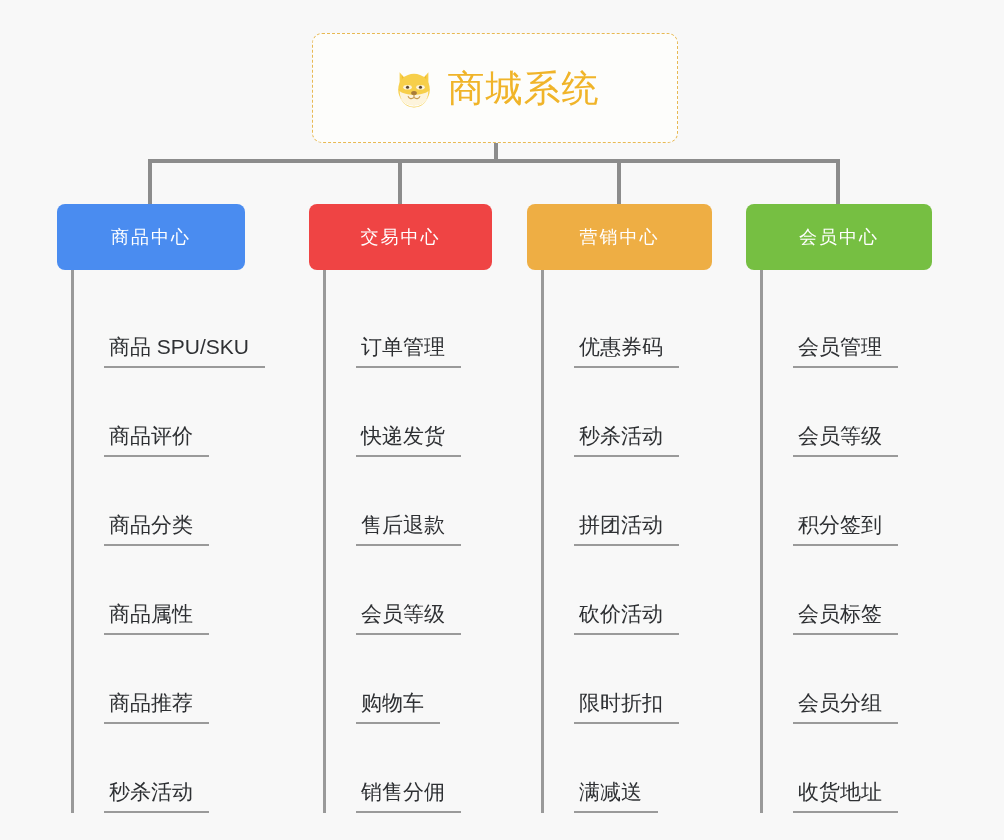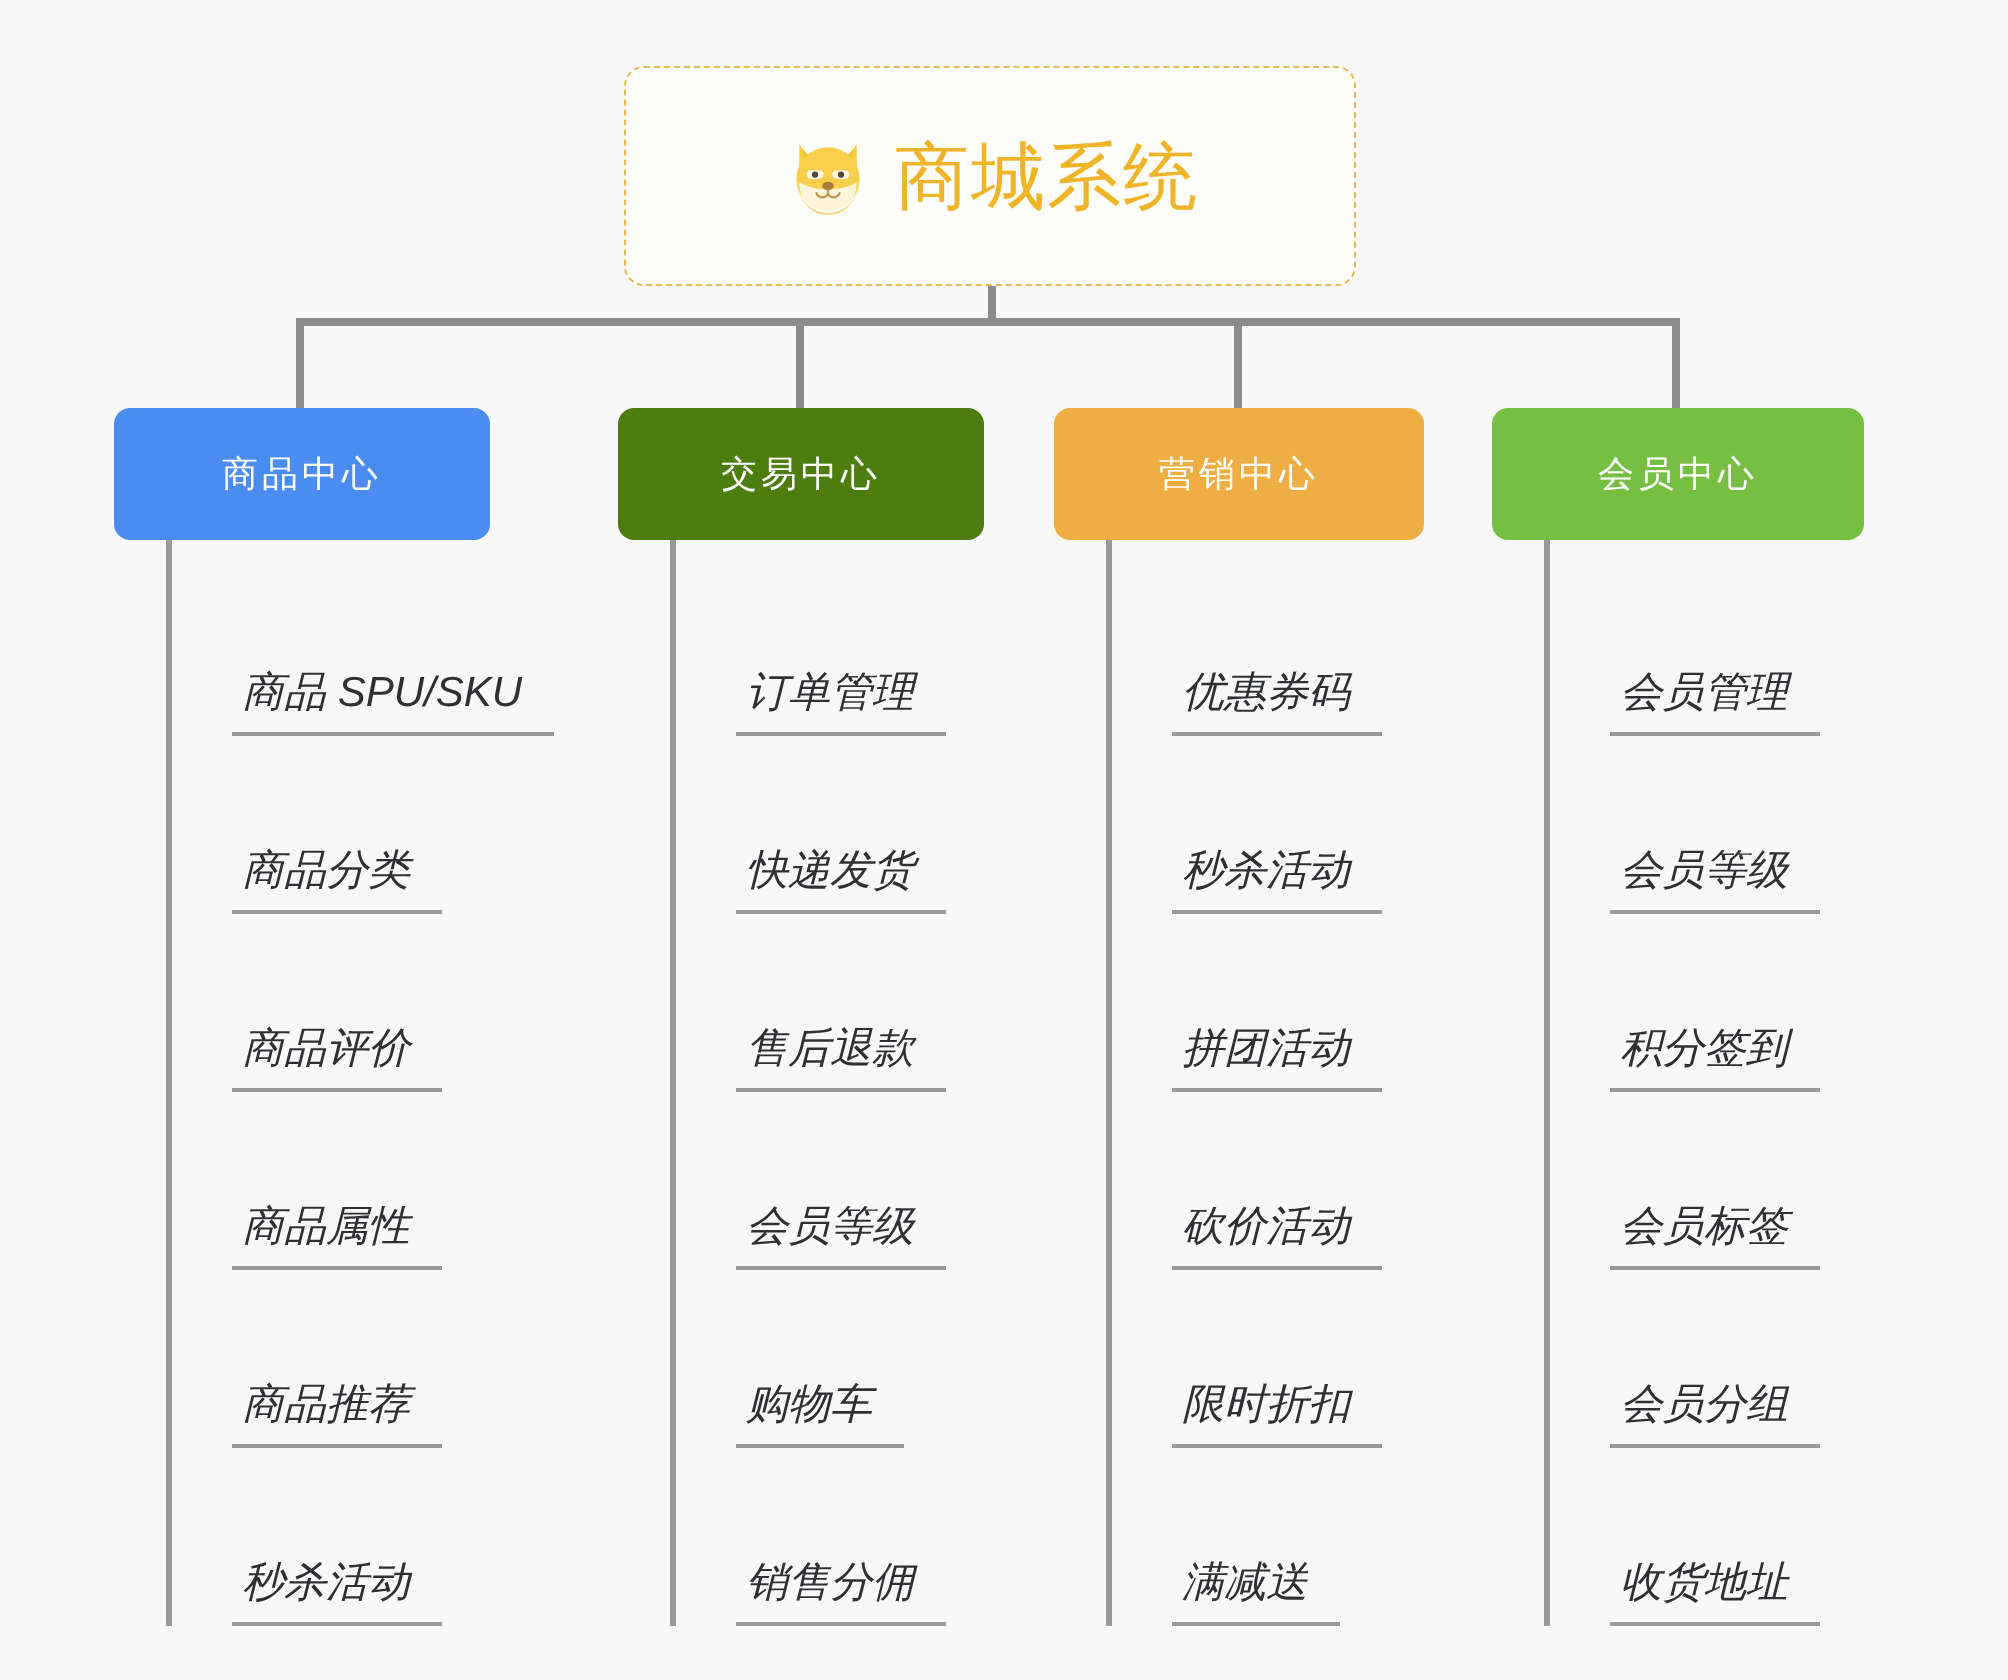--- a/index.html
+++ b/index.html
@@ -88,24 +88,23 @@
     justify-content: center;
     color: #ffffff;
     font-size: 18px;
     letter-spacing: 2px;
     white-space: nowrap;
   }
 
   
   .leaf-list {
     position: relative;
-    margin-left: 26px;
+    margin-left: 14px;
     border-left: 3px solid #9a9a9a;
     padding-top: 9px;
-    font-style: italic;
   }
   .leaf-item {
     height: 89px;
     display: flex;
     align-items: flex-end;
     box-sizing: border-box;
   }
   .leaf-label {
     margin-left: 30px;
     padding: 0 16px 7px 5px;
@@ -149,39 +148,39 @@
 
   <div class="column" style="left:57px;">
     <div class="cat-box" style="width: 188px; background: rgb(74, 140, 240);">
       <span>商品中心</span>
     </div>
     <div class="leaf-list">
       <div class="leaf-item">
           <span class="leaf-label">商品 SPU/SKU</span>
         </div>
       <div class="leaf-item">
+          <span class="leaf-label">商品评价</span>
+        </div>
+      <div class="leaf-item">
           <span class="leaf-label">商品分类</span>
         </div>
       <div class="leaf-item">
-          <span class="leaf-label">商品评价</span>
-        </div>
-      <div class="leaf-item">
           <span class="leaf-label">商品属性</span>
         </div>
       <div class="leaf-item">
           <span class="leaf-label">商品推荐</span>
         </div>
       <div class="leaf-item">
           <span class="leaf-label">秒杀活动</span>
         </div>
     </div>
   </div>
 
   <div class="column" style="left:309px;">
-    <div class="cat-box" style="width: 183px; background: #4d7c0f;">
+    <div class="cat-box" style="width: 183px; background: #ef4444;">
       <span>交易中心</span>
     </div>
     <div class="leaf-list">
       <div class="leaf-item">
           <span class="leaf-label">订单管理</span>
         </div>
       <div class="leaf-item">
           <span class="leaf-label">快递发货</span>
         </div>
       <div class="leaf-item">

